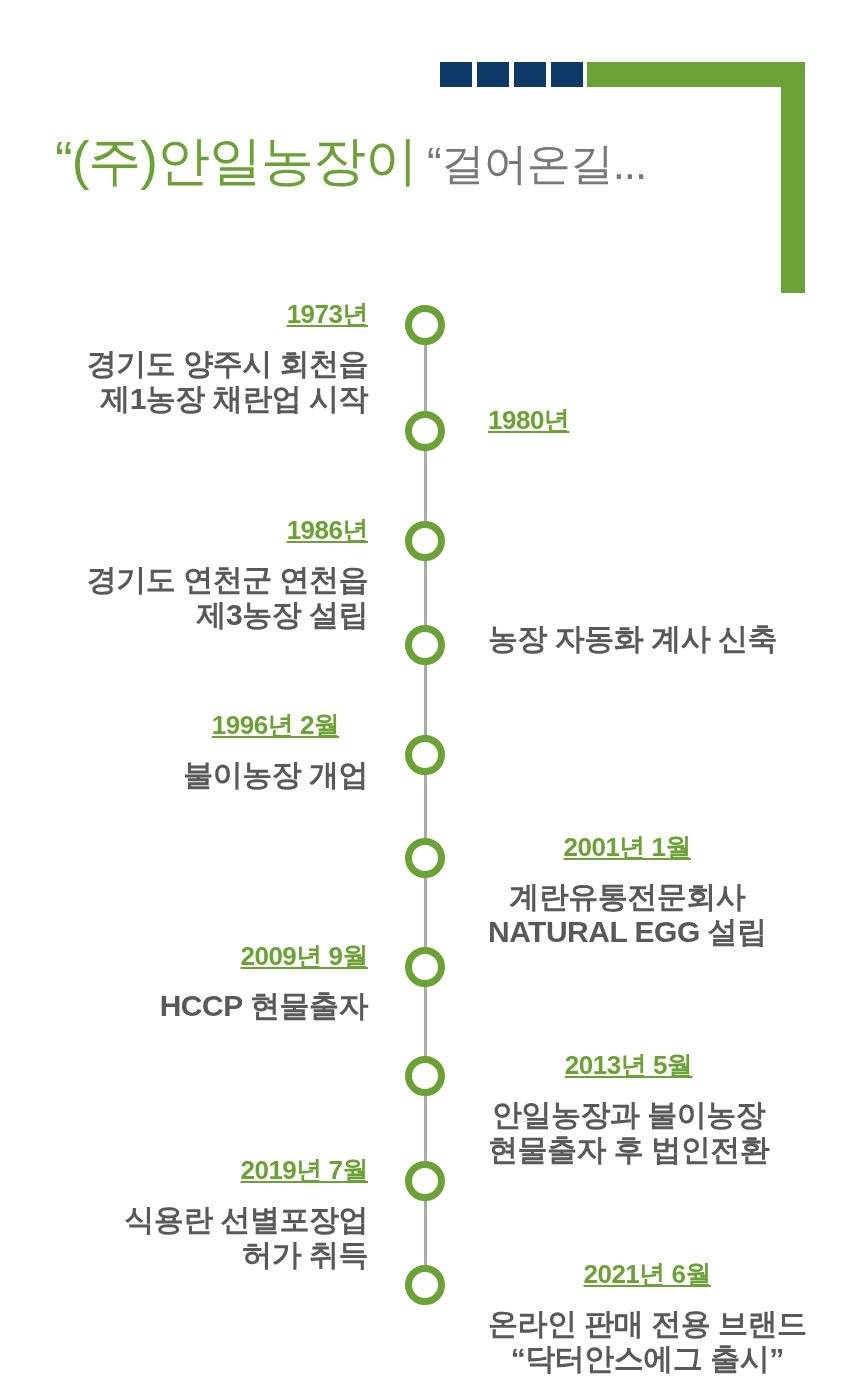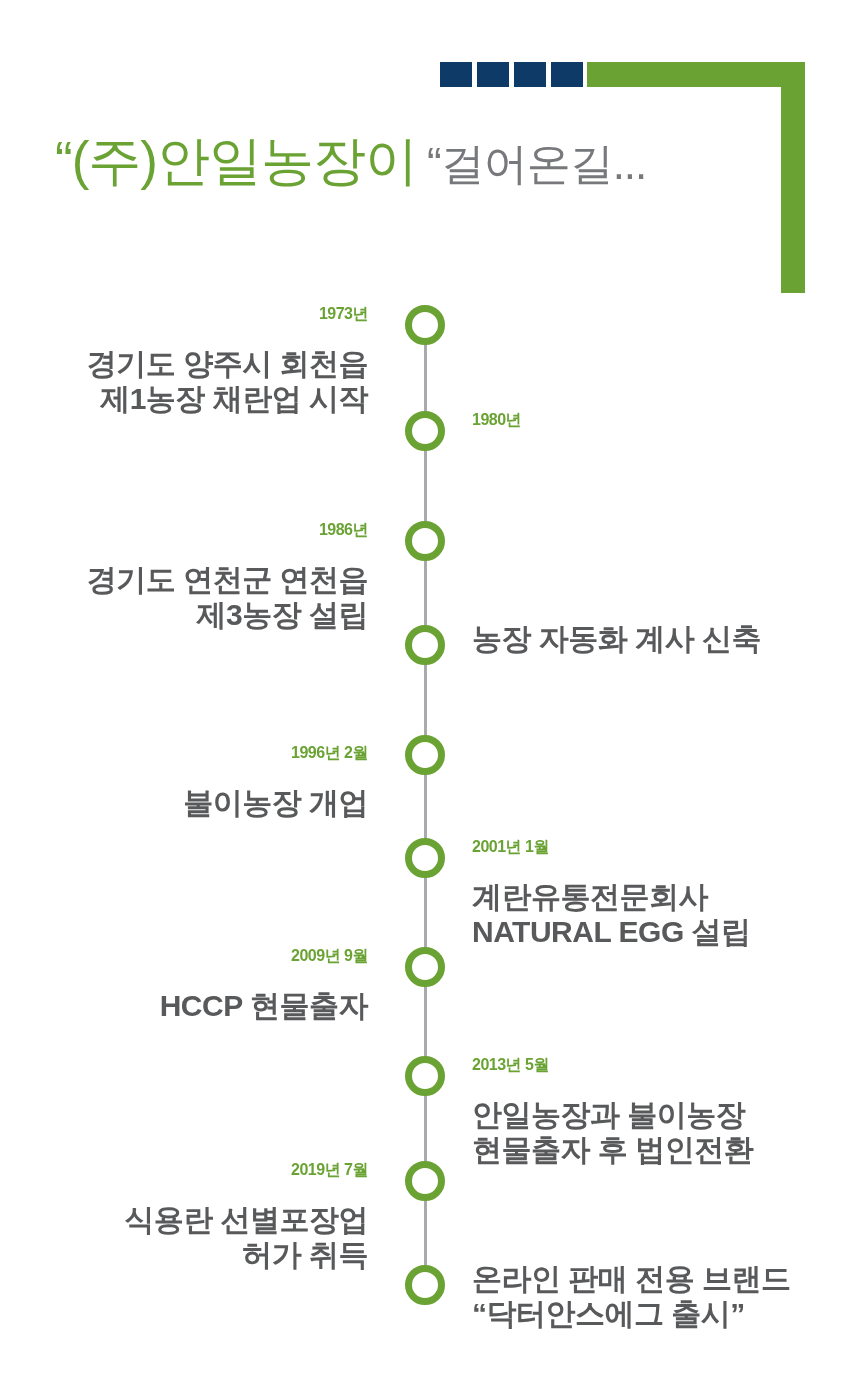--- a/index.html
+++ b/index.html
@@ -56,25 +56,26 @@
     position:absolute;left:405px;width:40px;height:40px;
     border:7px solid var(--green);
     border-radius:50%;
     background:#ffffff;
   }
   .entry{
     position:absolute;
     white-space:nowrap;
   }
   .entry.left{right:492px;text-align:right;}
-  .entry.right{left:472px;text-align:left;}
+  .entry.right{left:488px;text-align:center;}
   .entry .date{
-    font-size:16px;font-weight:bold;color:var(--green);
+    font-size:26px;font-weight:bold;color:var(--green);
     line-height:26px;margin-bottom:19px;
     letter-spacing:-0.5px;
+    text-decoration:underline;
   }
   .entry .desc{
     font-size:30px;font-weight:bold;color:var(--text-gray);
     line-height:35px;
     letter-spacing:-0.5px;
   }
 </style>
 </head>
 <body>
 
@@ -104,21 +105,21 @@
       <div class="tl-circle" style="top: 411px;"></div>
       <div class="entry left" style="top: 517px;">
         <div class="date">1986년</div>
         <div class="desc">경기도 연천군 연천읍<br>제3농장 설립</div>
       </div>
       <div class="tl-circle" style="top: 521px;"></div>
       <div class="entry right" style="top: 621px;">
         <div class="desc">농장 자동화 계사 신축</div>
       </div>
       <div class="tl-circle" style="top: 625px;"></div>
-      <div class="entry left" style="top: 740px;">
+      <div class="entry left" style="top: 712px; text-align: center;">
         <div class="date">1996년 2월</div>
         <div class="desc">불이농장 개업</div>
       </div>
       <div class="tl-circle" style="top: 735px;"></div>
       <div class="entry right" style="top: 834px;">
         <div class="date">2001년 1월</div>
         <div class="desc">계란유통전문회사<br>NATURAL EGG 설립</div>
       </div>
       <div class="tl-circle" style="top: 838px;"></div>
       <div class="entry left" style="top: 943px;">
@@ -130,18 +131,19 @@
         <div class="date">2013년 5월</div>
         <div class="desc">안일농장과 불이농장<br>현물출자 후 법인전환</div>
       </div>
       <div class="tl-circle" style="top: 1056px;"></div>
       <div class="entry left" style="top: 1157px;">
         <div class="date">2019년 7월</div>
         <div class="desc">식용란 선별포장업<br>허가 취득</div>
       </div>
       <div class="tl-circle" style="top: 1161px;"></div>
       <div class="entry right" style="top: 1261px;">
+        <div class="date">2021년 6월</div>
         <div class="desc">온라인 판매 전용 브랜드<br>“닥터안스에그 출시”</div>
       </div>
       <div class="tl-circle" style="top: 1265px;"></div>
     </div>
 
 </div>
 
 </body></html>

